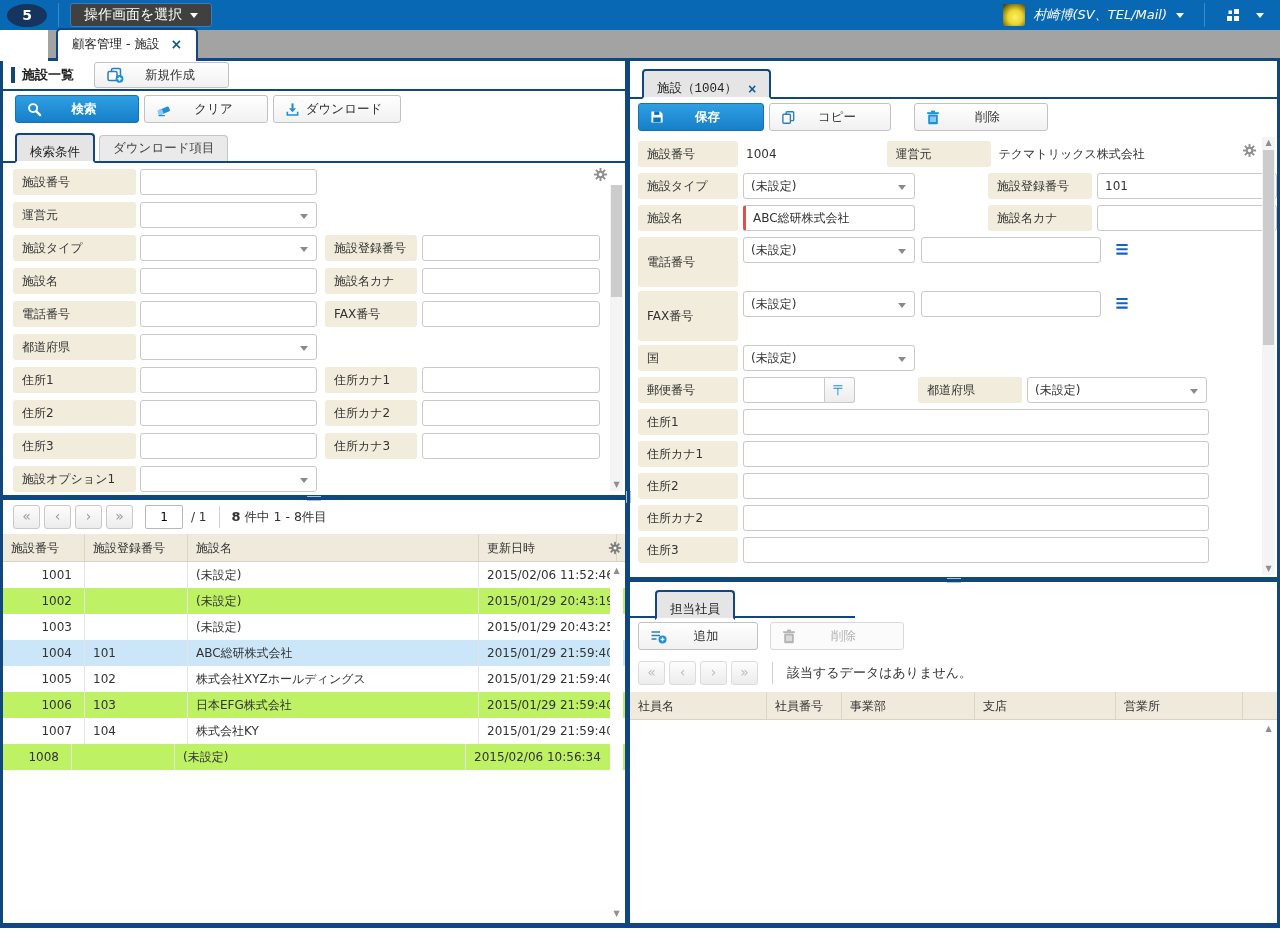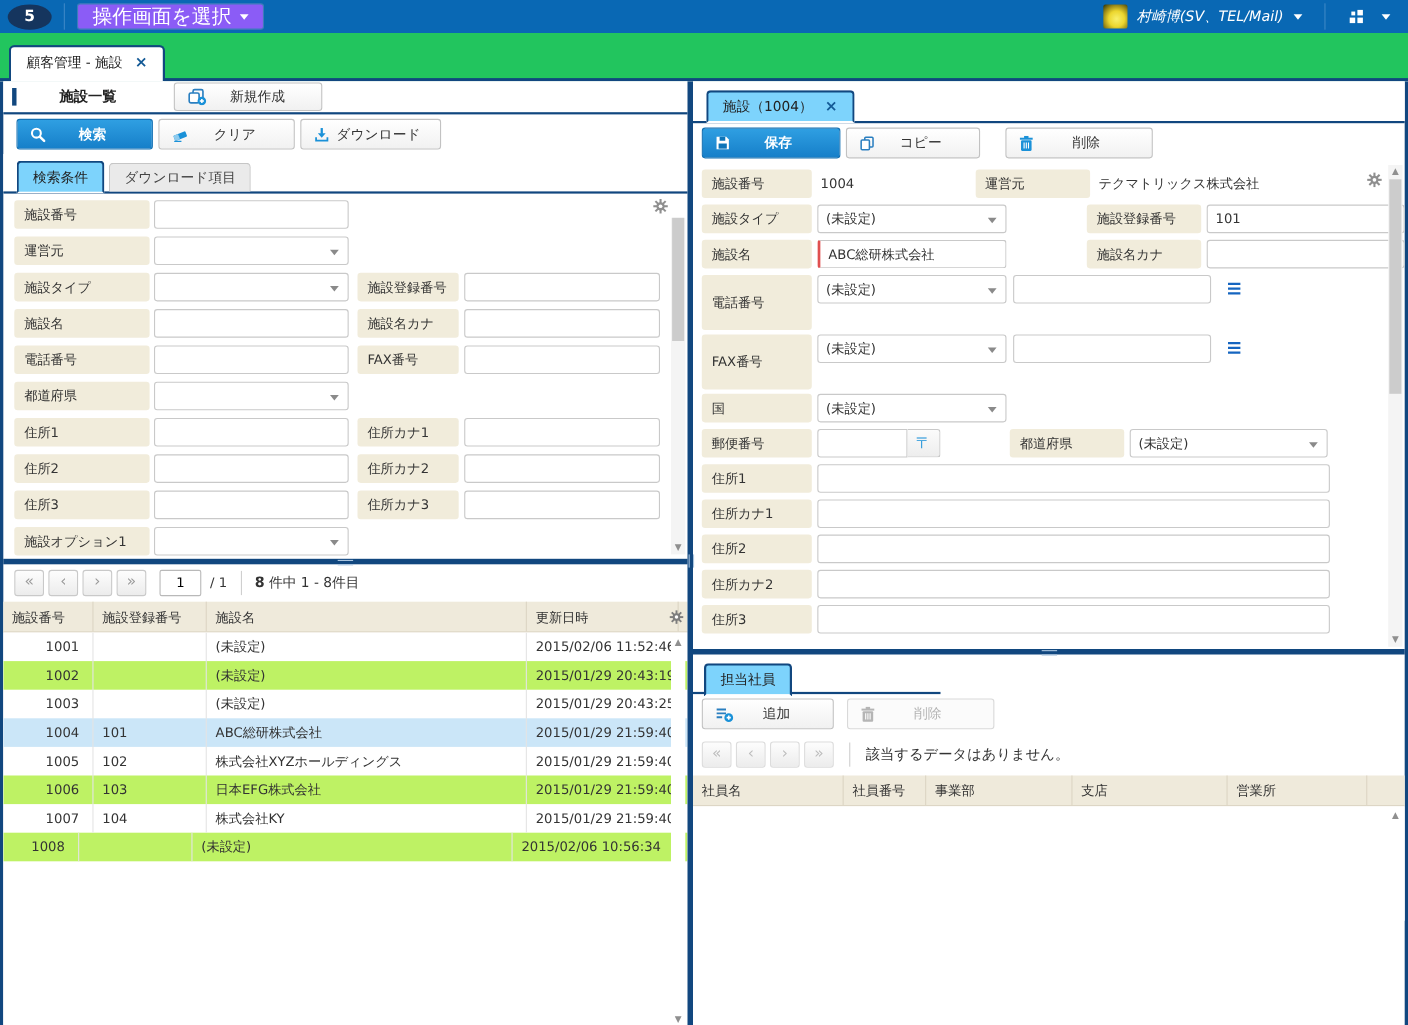--- a/index.html
+++ b/index.html
@@ -5,63 +5,63 @@
   * { box-sizing: border-box; margin: 0; padding: 0; }
   html,body { width:1280px; height:932px; }
   body { font-family:"DejaVu Sans","Liberation Sans",sans-serif; font-size:12px; color:#333; background:#fff; }
   .screen { position:relative; width:1280px; height:932px; overflow:hidden; background:#fff; }
 
   
   .topbar { height:30px; background:#0968b4; display:flex; align-items:center; color:#fff; }
   .logo { width:40px; height:23px; margin-left:7px; background:#15355e; border-radius:50%;
           display:flex; align-items:center; justify-content:center; font-weight:bold; font-size:14px; }
   .tb-sep { width:1px; height:24px; background:#3c87c6; margin:0 11px; }
-  .screen-select { background:#8b5cf6; border:1px solid #3d7cba; border-radius:3px; height:24px;
-          padding:0 13px; display:flex; align-items:center; gap:8px; font-size:18px; cursor:pointer; }
+  .screen-select { background:#404040; border:1px solid #3d7cba; border-radius:3px; height:24px;
+          padding:0 13px; display:flex; align-items:center; gap:8px; font-size:14px; cursor:pointer; }
   .caret-down { width:0; height:0; border-left:4px solid transparent; border-right:4px solid transparent; border-top:5px solid #fff; }
   .tb-right { margin-left:auto; display:flex; align-items:center; gap:9px; padding-right:16px; }
   .avatar { width:22px; height:22px; border-radius:2px;
       background: radial-gradient(circle at 55% 60%, #f8f06c 0%, #ecd62e 40%, #9b8a18 68%, #232d0e 100%); }
   .tb-user { font-size:13px;font-style:italic; }
   .grid-icon { display:block; }
 
   
-  .ws-tabstrip { height:44px; background:#22c55e; border-bottom:3px solid #11477f; padding-left:8px; display:flex; align-items:flex-end; }
+  .ws-tabstrip { height:31px; background:#a3a3a3; border-bottom:3px solid #11477f; padding-left:8px; display:flex; align-items:flex-end;margin-left:48px; }
   .ws-tab { position:relative; top:3px; z-index:2; height:33px; background:#fff; border:2px solid #11477f; border-bottom:none;
       border-radius:5px 5px 0 0; display:flex; align-items:center; padding:0 14px 3px 14px; gap:11px; font-size:12.5px; color:#222; cursor:pointer; }
   .tab-close { color:#145a96; font-weight:bold; font-size:14px; line-height:1; cursor:pointer; }
 
   
   .main { display:flex; height:867px; border-left:3px solid #11477f; border-right:3px solid #11477f; border-bottom:5px solid #11477f; background:#fff; }
   .lpanel { width:631px; display:flex; flex-direction:column; position:relative; }
   .vdivider { width:5px; background:#11477f; position:relative; }
   .vdivider::after { content:""; position:absolute; left:1px; top:430px; width:3px; height:12px;
       border-left:1px solid #a9c4de; border-right:1px solid #a9c4de; }
   .rpanel { flex:1; display:flex; flex-direction:column; position:relative; }
 
   
-  .panel-head { height:30px; border-bottom:2px solid #11477f; display:flex; align-items:center; padding:0 8px; background:#fff;gap:32px; }
+  .panel-head { height:30px; border-bottom:2px solid #11477f; display:flex; align-items:center; padding:0 8px; background:#fff; }
   .accent { width:4px; height:16px; background:#11477f; margin-right:7px; }
   .panel-title { font-weight:bold; font-size:13px; color:#222; }
 
   
   .btn { display:flex; align-items:center; border-radius:3px; cursor:pointer; height:28px; border:1px solid #c2c2c2;
       background:linear-gradient(#ffffff,#f1f1f1); color:#333; font-size:12.5px; }
   .btn .bicon { margin:0 0 0 11px; display:flex; }
   .btn .blabel { flex:1; text-align:center; padding-right:12px; }
   .btn-primary { background:linear-gradient(#2f9fe2,#167fc9); border:1px solid #1371b4; color:#fff; font-weight:bold; }
   .btn-disabled { border-color:#d9d9d9; color:#b3b3b3; background:#fbfbfb; cursor:default; }
   .btn-small { height:26px; }
 
   .actions { height:36px; display:flex; align-items:center; padding-left:12px; gap:5px; }
 
   
   .sub-tabstrip { height:36px; display:flex; align-items:flex-end; padding-left:12px; border-bottom:2px solid #11477f; background:#fff; }
-  .sub-tab { position:relative; top:2px; z-index:2; height:30px; background:#7dd3fc; border:2px solid #11477f; border-bottom:2px solid #fff;
-      border-radius:4px 4px 0 0; padding:0 13px; display:flex; align-items:center; font-size:12.5px; color:#222; cursor:pointer; }
+  .sub-tab { position:relative; top:2px; z-index:2; height:30px; background:#e5e5e5; border:2px solid #11477f; border-bottom:2px solid #fff;
+      border-radius:4px 4px 0 0; padding:0 13px; display:flex; align-items:flex-end; font-size:12.5px; color:#222; cursor:pointer;font-family:Liberation Mono, monospace; }
   .sub-tab-inactive { height:26px; top:0; border:1px solid #c6c6c6; border-bottom:none; background:#eaeaea; color:#444;
       border-radius:4px 4px 0 0; padding:0 13px; display:flex; align-items:center; font-size:12.5px; cursor:pointer; }
 
   
   .flabel { background:#f1ecdb; border-radius:3px; height:26px; line-height:26px; padding-left:9px; display:inline-block; overflow:hidden; }
   .tinput { background:#fff; border:1px solid #c9c9c9; border-radius:3px; height:26px; padding:0 7px; font-size:12px;
       font-family:inherit; color:#333; }
   .tselect { background:#fff; border:1px solid #c9c9c9; border-radius:3px; height:26px; display:flex; align-items:center;
       padding:0 7px; position:relative; cursor:pointer; color:#333; }
   .tselect .sarrow { position:absolute; right:8px; top:11px; width:0; height:0;
@@ -112,21 +112,21 @@
   .rrow .ro-val { line-height:26px; margin-left:8px; }
   .rrow-tall { height:50px; margin-bottom:4px; }
   .rrow-tall .l1 { height:50px; line-height:50px; }
   .listicon { margin-left:13px; margin-top:5px; cursor:pointer; }
   .zipwrap { display:flex; margin-left:5px; }
   .zipinput { width:82px; border-radius:3px 0 0 3px; }
   .zipbtn { width:30px; height:26px; border:1px solid #c9c9c9; border-left:none; border-radius:0 3px 3px 0;
       background:linear-gradient(#fbfbfb,#ededed); color:#1a91d8; font-size:14px; text-align:center; line-height:24px; cursor:pointer; }
 
   
-  .emp-tabstrip { height:36px; display:flex; align-items:flex-end; padding-left:10px; }
+  .emp-tabstrip { height:36px; display:flex; align-items:flex-end; padding-left:25px; }
   .emp-underline { position:absolute; left:0; top:34px; width:225px; border-bottom:2px solid #11477f; }
   .emp-area { position:relative; }
   .emp-actions { height:36px; display:flex; align-items:center; padding-left:8px; gap:12px; }
   .emp-pager { height:38px; display:flex; align-items:center; padding-left:8px; gap:4px; }
   .nodata { font-size:13px; color:#333; }
 </style>
 </head>
 <body>
 
 <div class="screen">

